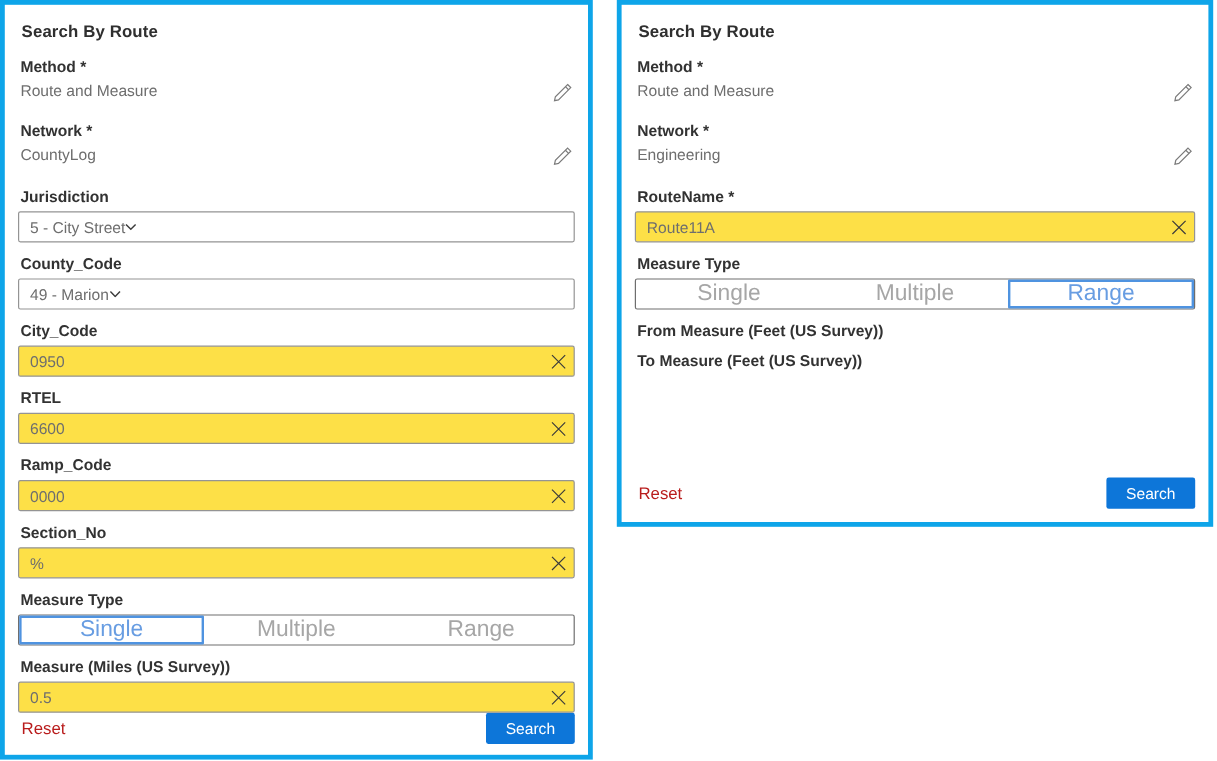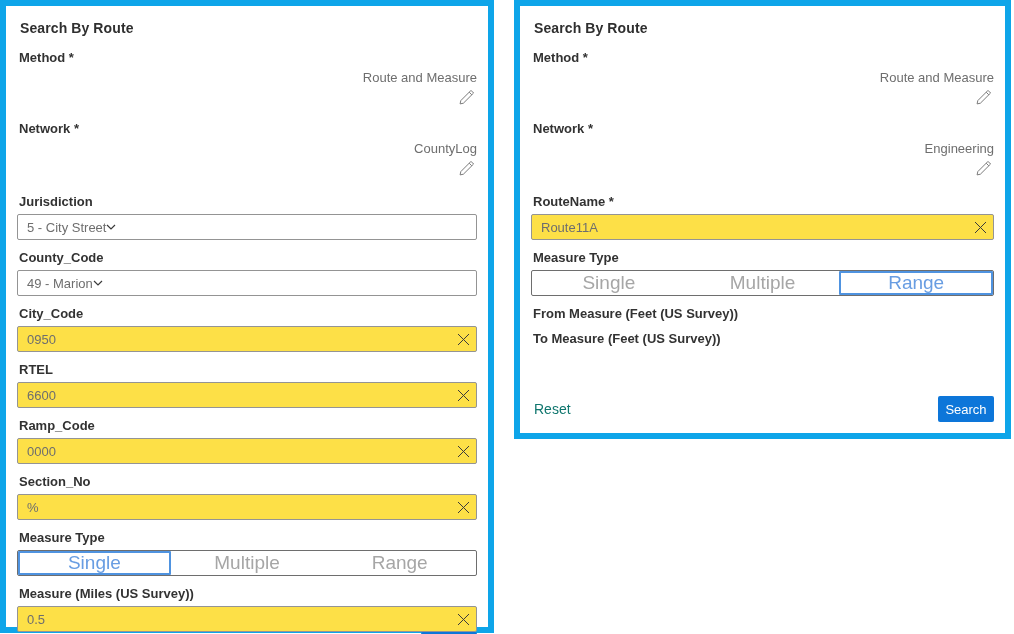--- a/index.html
+++ b/index.html
@@ -5,42 +5,42 @@
   * { box-sizing: border-box; margin: 0; padding: 0; }
   html, body { background: #ffffff; }
   body {
     font-family: "Liberation Sans", sans-serif;
     width: 1014px; height: 634px;
     color: #323232;
   }
   .page { display: flex; gap: 20px; align-items: flex-start; width: 1014px; }
   .panel {
     background: #ffffff;
-    border: 6px solid #0ea5e9;
+    border: 4px solid #0ea5e9;
     padding: 0 11px 11px 11px;
     display: flex; flex-direction: column;
   }
   .panel-left  { width: 494px; height: 633px; }
   .panel-right { width: 497px; height: 439px; }
 
   .panel-title {
     margin-top: 14px; padding-left: 3px;
     font-size: 14px; font-weight: 600; color: #2f2f2f;
     letter-spacing: .1px;
   }
 
   
   .ro-field { margin-top: 14px; }
   .field-label {
     font-size: 13px; font-weight: 600; color: #323232; padding-left: 2px;
     line-height: 15px;
   }
   .ro-row {
-    display: flex; justify-content: space-between; align-items: flex-end;
-    margin-top: 4px; padding-left: 2px; flex-direction: column;
+    display: flex; justify-content: space-between; align-items: flex-start;
+    margin-top: 4px; padding-left: 2px;
   }
   .ro-value { font-size: 13px; color: #6e6e6e; line-height: 18px; }
   .icon-btn {
     background: none; border: none; cursor: pointer;
     width: 20px; height: 20px; display: flex; align-items: center; justify-content: center;
     color: #7b7b7b; padding: 0;
   }
 
   
   .field { margin-top: 10px; }
@@ -86,24 +86,24 @@
   }
   .segment.selected { border-color: #4f93e0; color: #689de2; }
 
   
   .spacer { flex: 1 1 auto; }
   .footer {
     display: flex; justify-content: space-between; align-items: center;
     padding-left: 3px;
   }
   .reset-link {
-    font-size: 14px; color: #0f766e; text-decoration: none; cursor: pointer; text-align: right;
+    font-size: 14px; color: #b91c1c; text-decoration: none; cursor: pointer; text-align: right;
   }
   .search-btn {
-    width: 56px; height: 26px;
+    width: 74px; height: 26px;
     background: #0d76d9; color: #ffffff; border: none; border-radius: 2px;
     font-family: "Liberation Sans", sans-serif; font-size: 13px; cursor: pointer;
   }
 
   svg { display: block; }
 </style>
 </head>
 <body>
 
 <div class="page">

